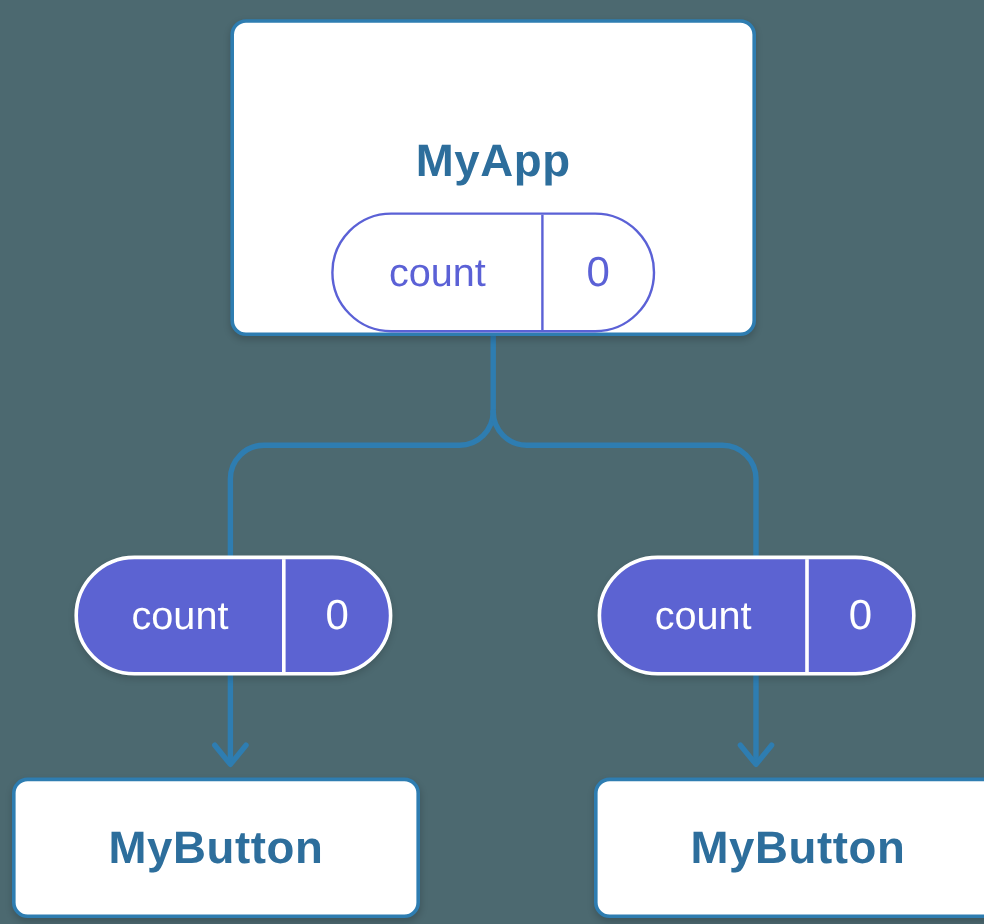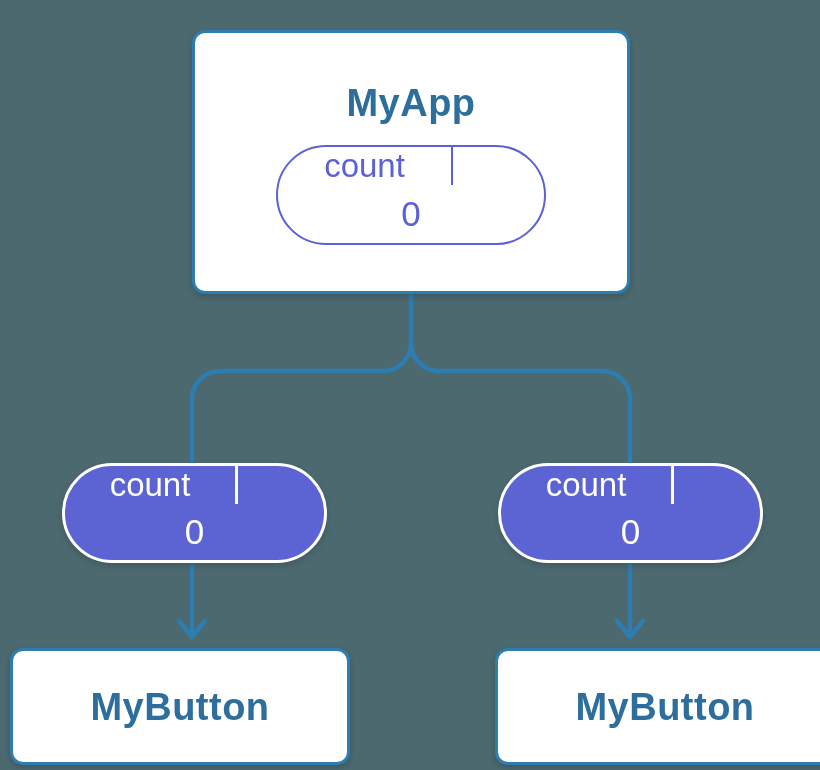--- a/index.html
+++ b/index.html
@@ -31,43 +31,43 @@
     background: #ffffff;
     border: 3px solid #2e7db1;
     border-radius: 13px;
     box-sizing: border-box;
     box-shadow: 0 3px 6px rgba(0,0,0,0.18);
     display: flex;
     flex-direction: column;
     align-items: center;
   }
   .node-root {
-    left: 192px; top: 30px;
+    left: 192px; top: 16px;
     width: 438px; height: 264px;
     padding-top: 48px;
+    justify-content: flex-end;
   }
   .node-title {
     font-size: 38px;
     font-weight: 600;
     color: #2d6e9c;
     line-height: 44px;
     letter-spacing: 0.5px;
   }
   .node-leaf {
     width: 340px; height: 117px;
     justify-content: center;
   }
   .node-leaf-left  { left: 10px;  top: 648px; }
   .node-leaf-right { left: 495px; top: 648px; }
   .pill {
     display: flex;
     box-sizing: border-box;
     border-radius: 50px;
     height: 100px;
-    flex-direction: column;
   }
   .pill-cell {
     display: flex;
     align-items: center;
     justify-content: center;
   }
   .pill-outline {
     width: 270px;
     margin-top: 20px;
     background: #ffffff;

